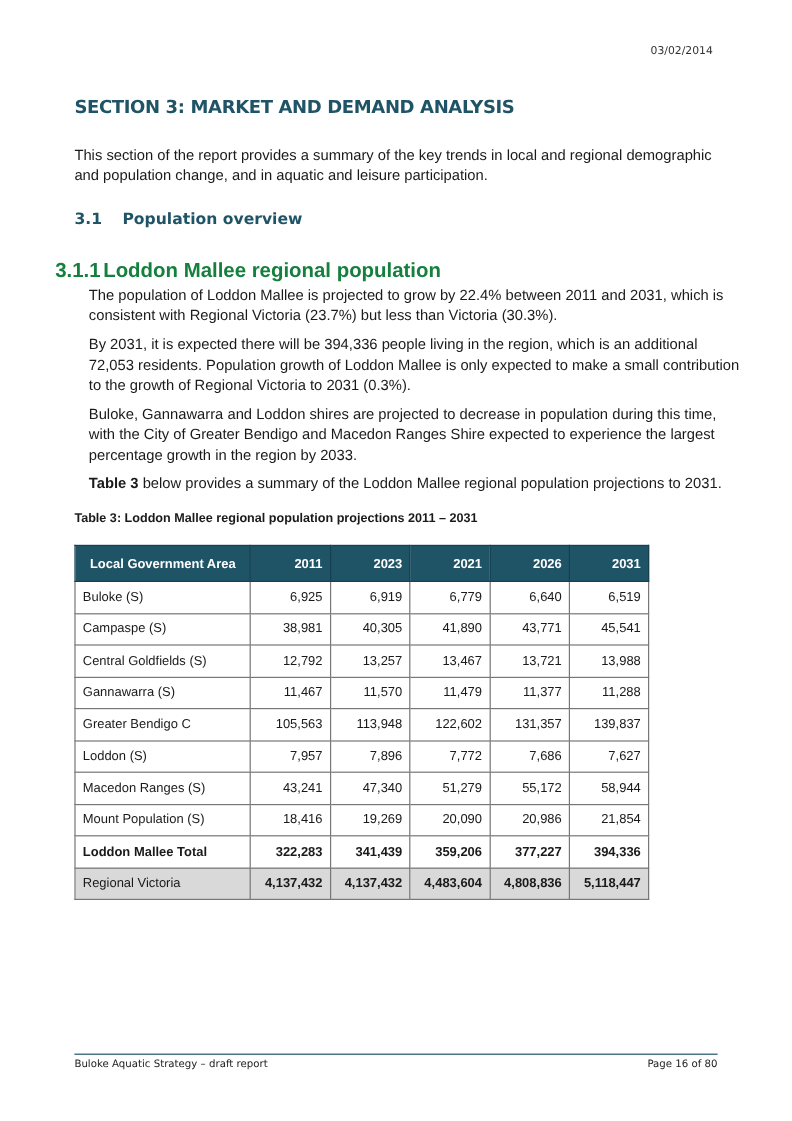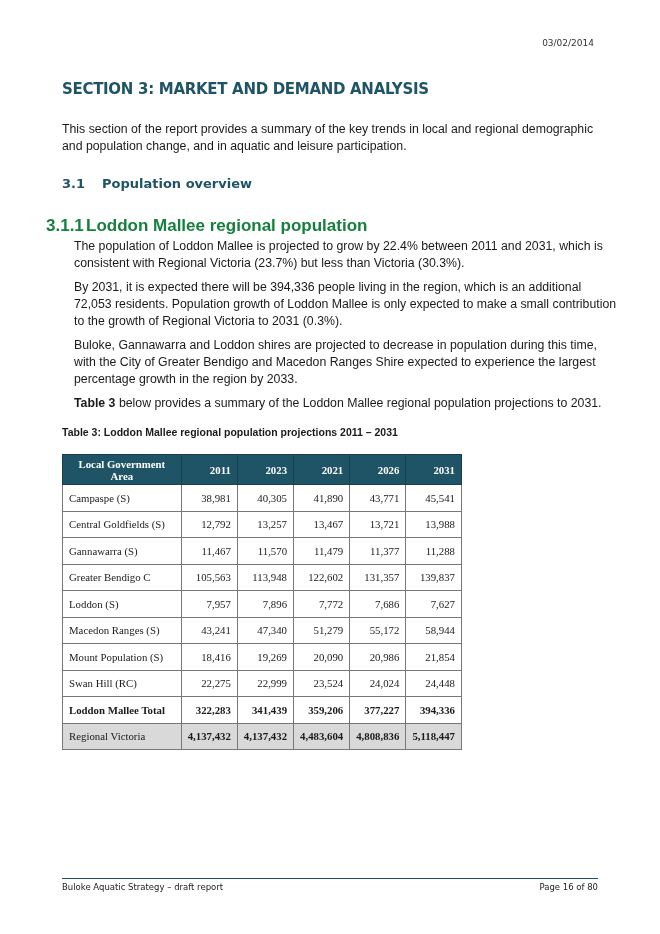--- a/index.html
+++ b/index.html
@@ -10,21 +10,21 @@
   .h2 { position: absolute; top: 176px; left: 62px; font-family: "DejaVu Sans", sans-serif; font-weight: bold; font-size: 13px; color: #1f5366; }
   .h2 .num { display: inline-block; width: 40px; }
   .h3 { position: absolute; top: 216px; left: 46px; font-weight: bold; font-size: 17px; color: #15803d; }
   .h3 .num { display: inline-block; width: 40px; }
   .body-text { position: absolute; left: 74px; width: 545px; font-size: 12.3px; line-height: 17px; }
   .p1 { top: 238px; }
   .p2 { top: 279px; }
   .p3 { top: 337px; }
   .p4 { top: 395px; }
   .caption { position: absolute; top: 426px; left: 62px; font-weight: bold; font-size: 10.5px; }
-  table.pop { position: absolute; top: 454px; left: 62px; width: 400px; border-collapse: collapse; font-size: 10.8px; font-family: Liberation Serif, serif; }
+  table.pop { position: absolute; top: 454px; left: 62px; width: 479px; border-collapse: collapse; font-size: 10.8px; }
   table.pop th { background: #1f5366; color: #ffffff; font-weight: bold; height: 29px; padding: 0 6px; text-align: right; border: 1px solid #16404f; }
   table.pop th:first-child { text-align: center; }
   table.pop td { height: 25.5px; padding: 0 6px; text-align: right; border: 1px solid #777; }
   table.pop td:first-child { text-align: left; }
   table.pop tr.total td { font-weight: bold; }
   table.pop tr.regional td { background: #d9d9d9; }
   table.pop tr.regional td:not(:first-child) { font-weight: bold; }
   table.pop tr.victoria td { background: #7f7f7f; color: #ffffff; height: 28px; border-color: #555; }
   table.pop tr.victoria td:not(:first-child) { color: #3d3d10; }
   .footer-rule { position: absolute; top: 878px; left: 62px; width: 536px; height: 1px; background: #1f5366; }
@@ -60,20 +60,28 @@
     <tr>
       <th>Local Government Area</th>
       <th>2011</th>
       <th>2023</th>
       <th>2021</th>
       <th>2026</th>
       <th>2031</th>
     </tr>
   </thead>
   <tbody id="table-body">
+      <tr>
+        <td>Buloke (S)</td>
+        <td>6,925</td>
+        <td>6,919</td>
+        <td>6,779</td>
+        <td>6,640</td>
+        <td>6,519</td>
+      </tr>
       <tr>
         <td>Campaspe (S)</td>
         <td>38,981</td>
         <td>40,305</td>
         <td>41,890</td>
         <td>43,771</td>
         <td>45,541</td>
       </tr>
       <tr>
         <td>Central Goldfields (S)</td>
@@ -116,28 +124,20 @@
         <td>58,944</td>
       </tr>
       <tr>
         <td>Mount Population (S)</td>
         <td>18,416</td>
         <td>19,269</td>
         <td>20,090</td>
         <td>20,986</td>
         <td>21,854</td>
       </tr>
-      <tr>
-        <td>Swan Hill (RC)</td>
-        <td>22,275</td>
-        <td>22,999</td>
-        <td>23,524</td>
-        <td>24,024</td>
-        <td>24,448</td>
-      </tr>
       <tr class="total">
         <td>Loddon Mallee Total</td>
         <td>322,283</td>
         <td>341,439</td>
         <td>359,206</td>
         <td>377,227</td>
         <td>394,336</td>
       </tr>
       <tr class="regional">
         <td>Regional Victoria</td>

